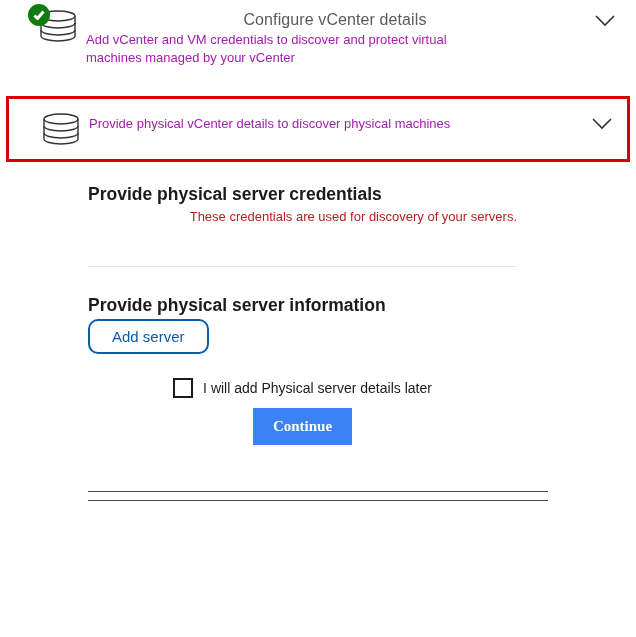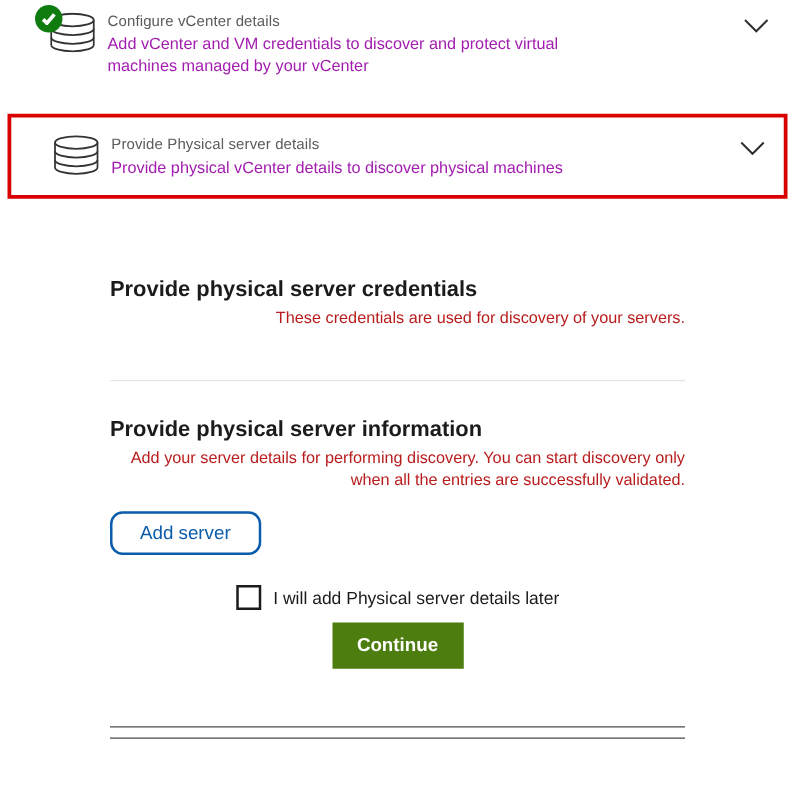--- a/index.html
+++ b/index.html
@@ -41,37 +41,37 @@
     .check-badge {
       position: absolute;
       top: -6px; left: -6px;
       width: 22px; height: 22px;
       border-radius: 11px;
       background: #107c10;
       display: flex; align-items: center; justify-content: center;
     }
     .check-badge svg { stroke: #fff; stroke-width: 3; fill: none; }
     .sec-title {
-      font-size: 12px;
+      font-size: 16px;
       font-weight: 350;
       color: #5b5b5b;
       line-height: 1.2;
       letter-spacing: 0.1px;
+      text-align: center;
     }
     .sec-desc {
       font-size: 13px;
       color: #a21caf;
       line-height: 1.35;
       margin-top: 2px;
       max-width: 380px;
     }
     .chevron-svg { stroke: #323130; stroke-width: 1.6; fill: none; }
     .content {
-      padding: 22px 88px 0 88px;
-      margin-top: 40px;
+      padding: 22px 119px 0 88px;
     }
     .step { margin-bottom: 28px; border-bottom: 1px solid #e5e5e5; padding-bottom: 24px; }
     .step:last-of-type { border-bottom: none; margin-bottom: 6px; }
     .step-title {
       font-size: 17.5px;
       font-weight: 700;
       color: #1b1b1b;
       margin-bottom: 3px;
     }
     .step-desc {
@@ -111,28 +111,28 @@
       font-size: 14px;
       color: #1b1b1b;
     }
     .primary-row {
       display: flex;
       justify-content: center;
       margin-top: 10px;
       margin-bottom: 14px;
     }
     .primary-btn {
-      background: #4d7c0f;
+      background: #3b82f6;
       color: #fff;
       border: none;
       font-size: 15px;
       font-weight: 600;
       padding: 10px 20px;
       cursor: pointer;
-      font-family: Liberation Sans, sans-serif;
+      font-family: Liberation Serif, serif;
     }
     .hr-pair {
       padding: 0 88px 4px 88px;
     }
     .hr-pair hr {
       border: none;
       border-top: 1.5px solid #4a4a4a;
       margin: 8px 0;
     }
   </style>
@@ -167,40 +167,38 @@
 <div class="section-header hl">
   <div class="icon-col">
     <svg class="db-svg" width="38" height="32">
       <ellipse cx="19" cy="6" rx="17" ry="5"></ellipse>
       <path d="M2 6 v20 a17 5 0 0 0 34 0 V6"></path>
       <path d="M2 13 a17 5 0 0 0 34 0"></path>
       <path d="M2 20 a17 5 0 0 0 34 0"></path>
     </svg>
   </div>
   <div class="text-col">
-    <div class="sec-title">Provide Physical server details</div>
     <div class="sec-desc">Provide physical vCenter details to discover physical machines</div>
   </div>
   <div class="chev-col">
     <svg class="chevron-svg" width="22" height="14">
       <path d="M2 2 L11 11 L20 2"></path>
     </svg>
   </div>
 </div>
 
 <div class="content">
 
   <div class="step">
     <div class="step-title">Provide physical server credentials</div>
     <div class="step-desc">These credentials are used for discovery of your servers.</div>
   </div>
 
   <div class="step">
     <div class="step-title">Provide physical server information</div>
-    <div class="step-desc">Add your server details for performing discovery. You can start discovery only when all the entries are successfully validated.</div>
     <button class="outline-btn blue-border">Add server</button>
 
     <div class="check-row">
       <div class="fake-checkbox"></div>
       <div class="check-label">I will add Physical server details later</div>
     </div>
 
     <div class="primary-row">
       <button class="primary-btn">Continue</button>
     </div>

